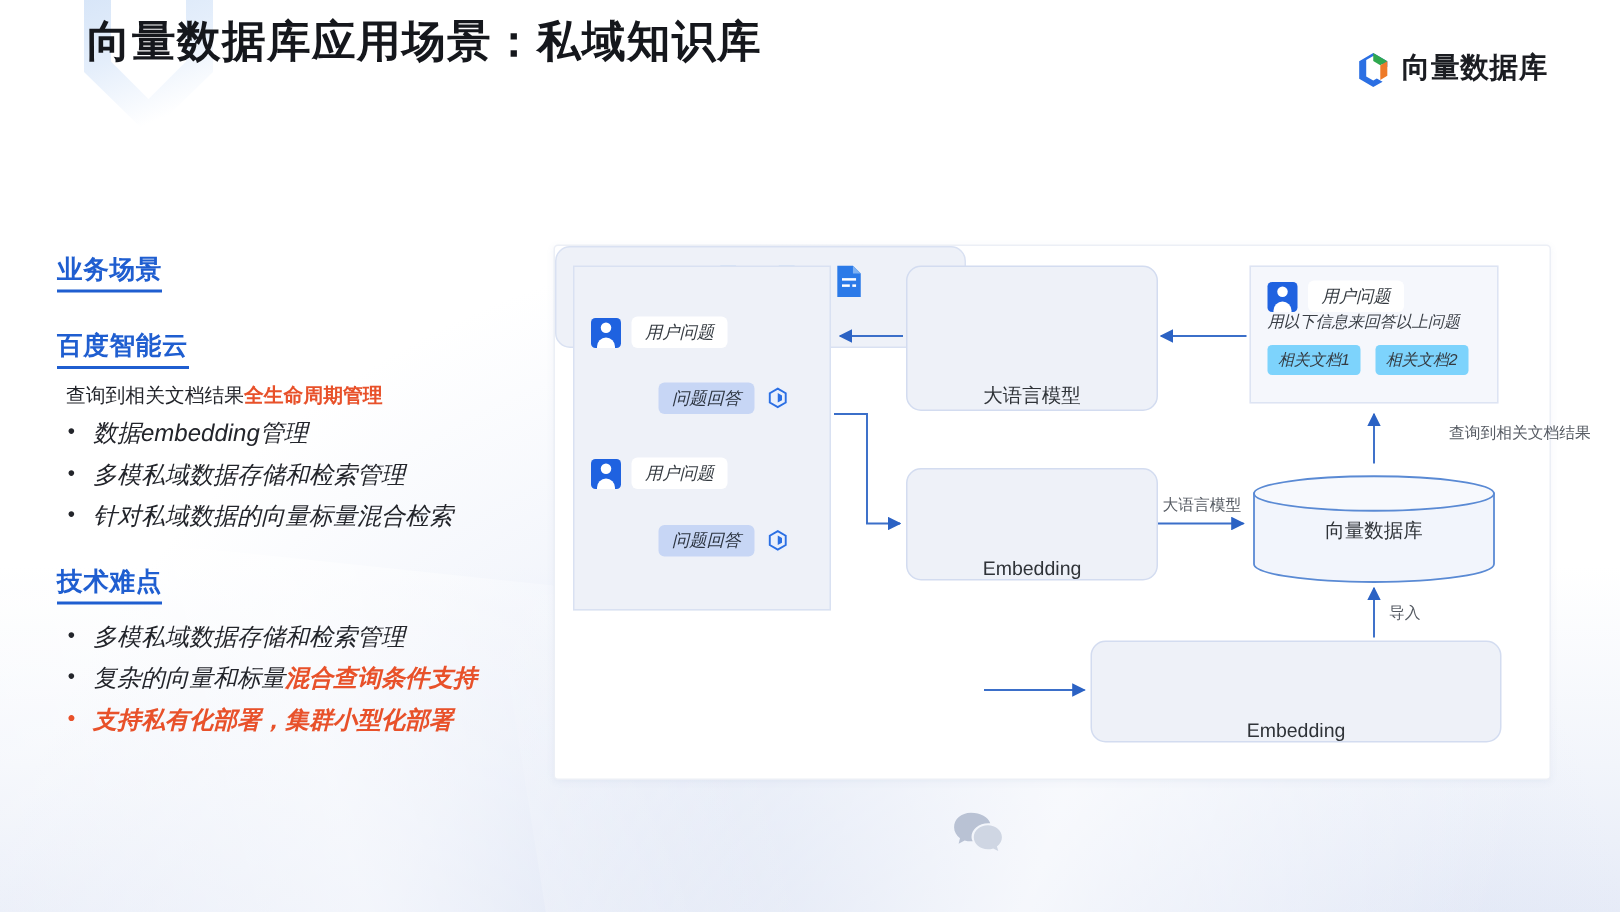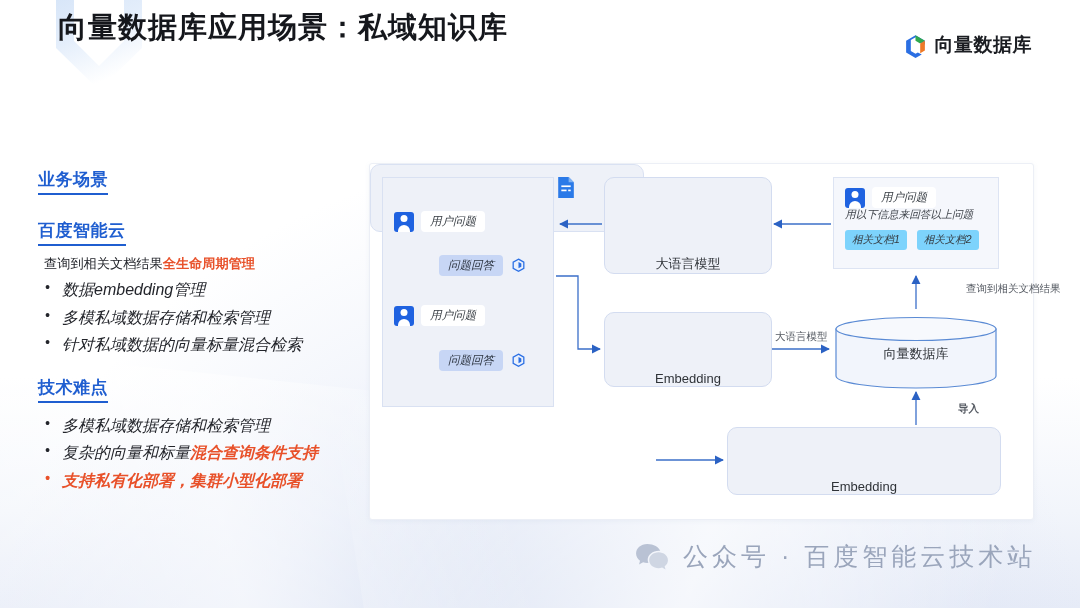--- a/index.html
+++ b/index.html
@@ -292,26 +292,25 @@
       <div id="cyl">
         <svg width="166" height="73" viewBox="0 0 166 73">
           <path d="M3 13 L3 60 A80 12 0 0 0 163 60 L163 13 Z" fill="#f2f5fc" stroke="#5a8ad4" stroke-width="1.2"></path>
           <ellipse cx="83" cy="13" rx="80" ry="11.5" fill="#f7f9fd" stroke="#5a8ad4" stroke-width="1.2"></ellipse>
         </svg>
         <div class="cyl-label">向量数据库</div>
       </div>
 
       <div class="edge-label" style="left:405px;top:166px;">大语言模型</div>
       <div class="edge-label" style="left:556px;top:118px;margin-left:40px;">查询到相关文档结果</div>
-      <div class="edge-label" style="left:588px;top:238px;font-weight:bold;">导入</div>
+      <div class="edge-label" style="left:556px;top:238px;">导入</div>
 
     </div>
   </div>
 
   <div style="position:absolute;left:635px;top:540px;display:flex;align-items:center;gap:14px;">
     <svg width="34" height="30" viewBox="0 0 36 32">
       <path d="M13 2 C6 2 1 6.6 1 12.2 c0 3.1 1.6 5.9 4.2 7.8 L4.2 24 l4.3 -2.3 c1.4 .4 2.9 .6 4.5 .6 .4 0 .8 0 1.2 -.05 C13.6 21 13.4 20 13.4 19 c0 -5.3 5.3 -9.6 11.9 -9.6 .5 0 .9 0 1.4 .07 C25.4 5.2 19.8 2 13 2 Z" fill="#b9c2d4"></path>
       <path d="M35 19.4 c0 -4.7 -4.5 -8.5 -10 -8.5 s-10 3.8 -10 8.5 c0 4.7 4.5 8.5 10 8.5 1.3 0 2.6 -.2 3.8 -.6 l3.6 1.9 l-.9 -3.3 c2.2 -1.6 3.5 -3.9 3.5 -6.5 Z" fill="#cfd6e3"></path>
     </svg>
-    <span style="font-size:25px;color:#9aa5bb;letter-spacing:4px;">公众号 · 百度智能云技术站</span>
   </div>
 
 </div>
 
 </body></html>

